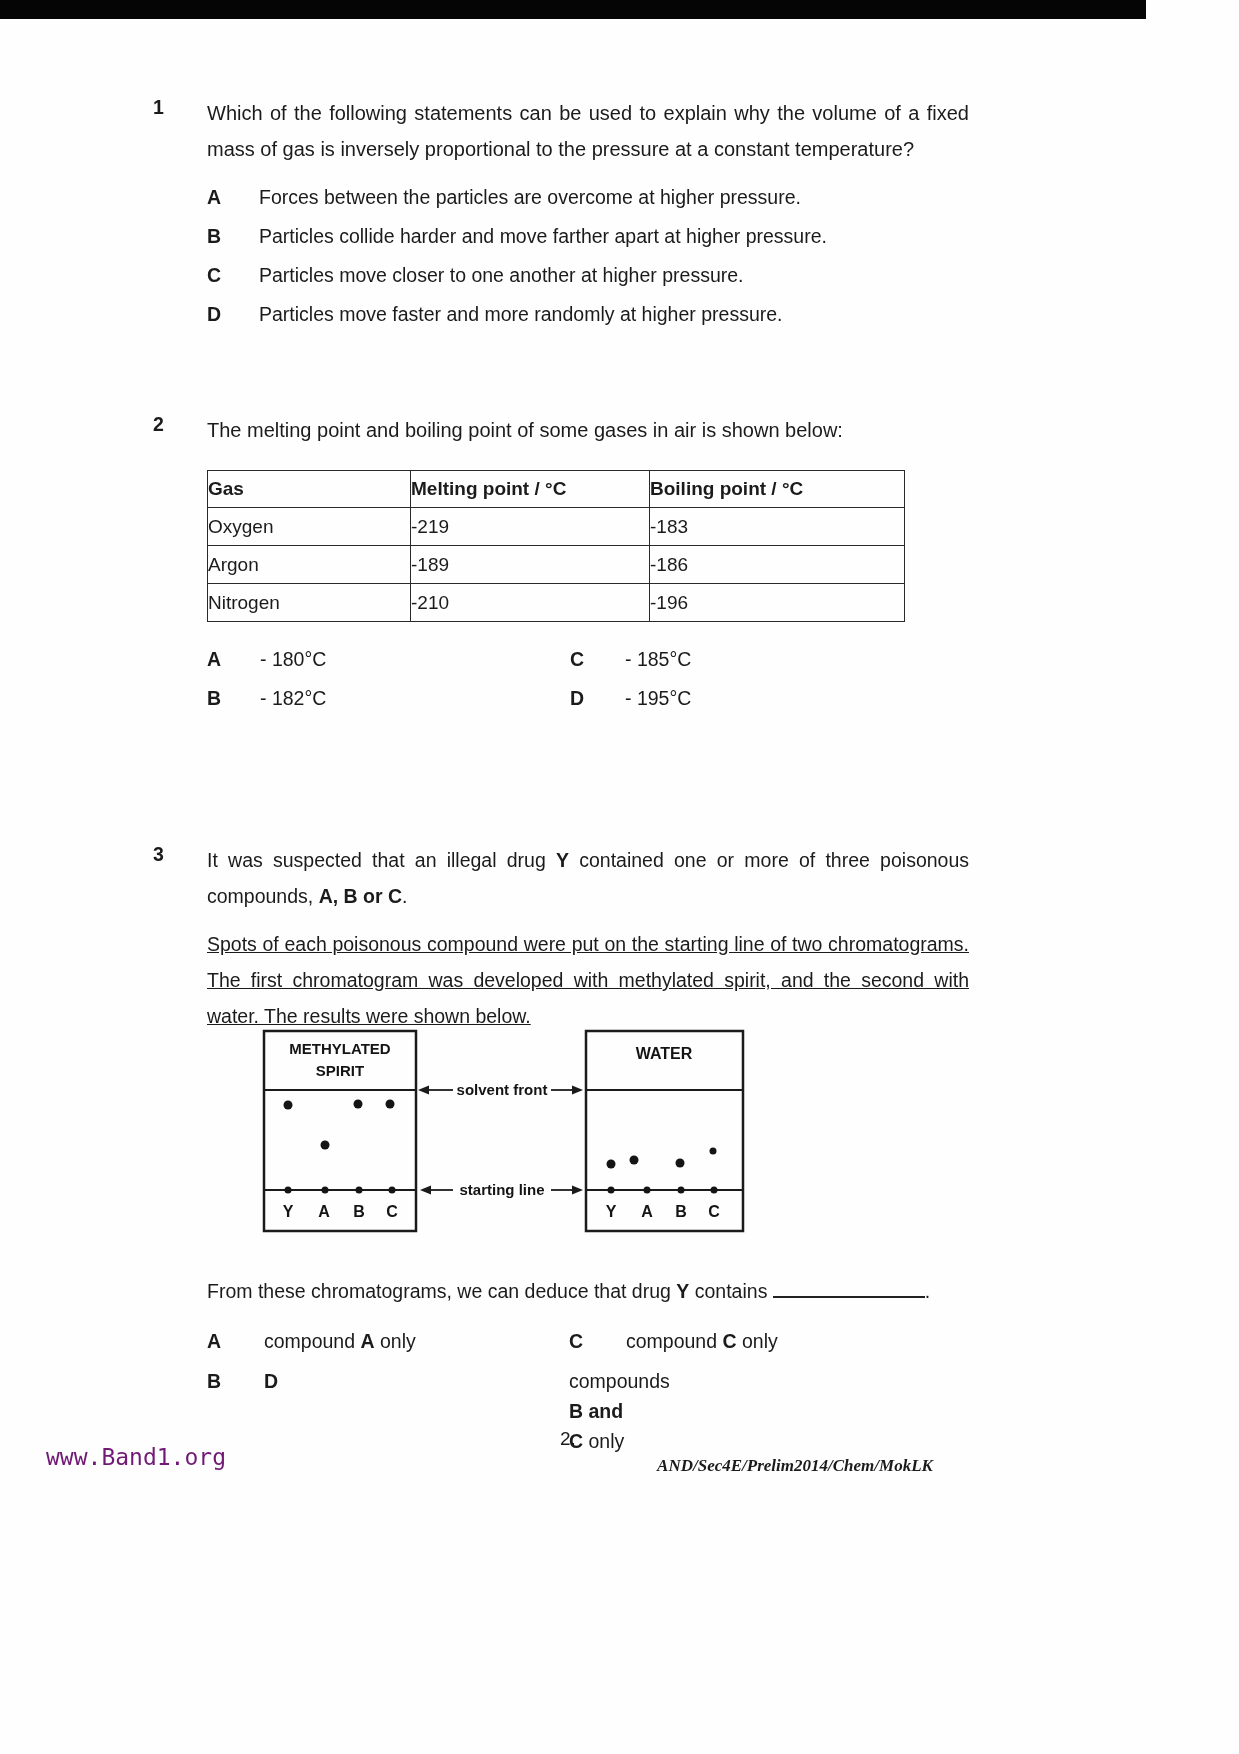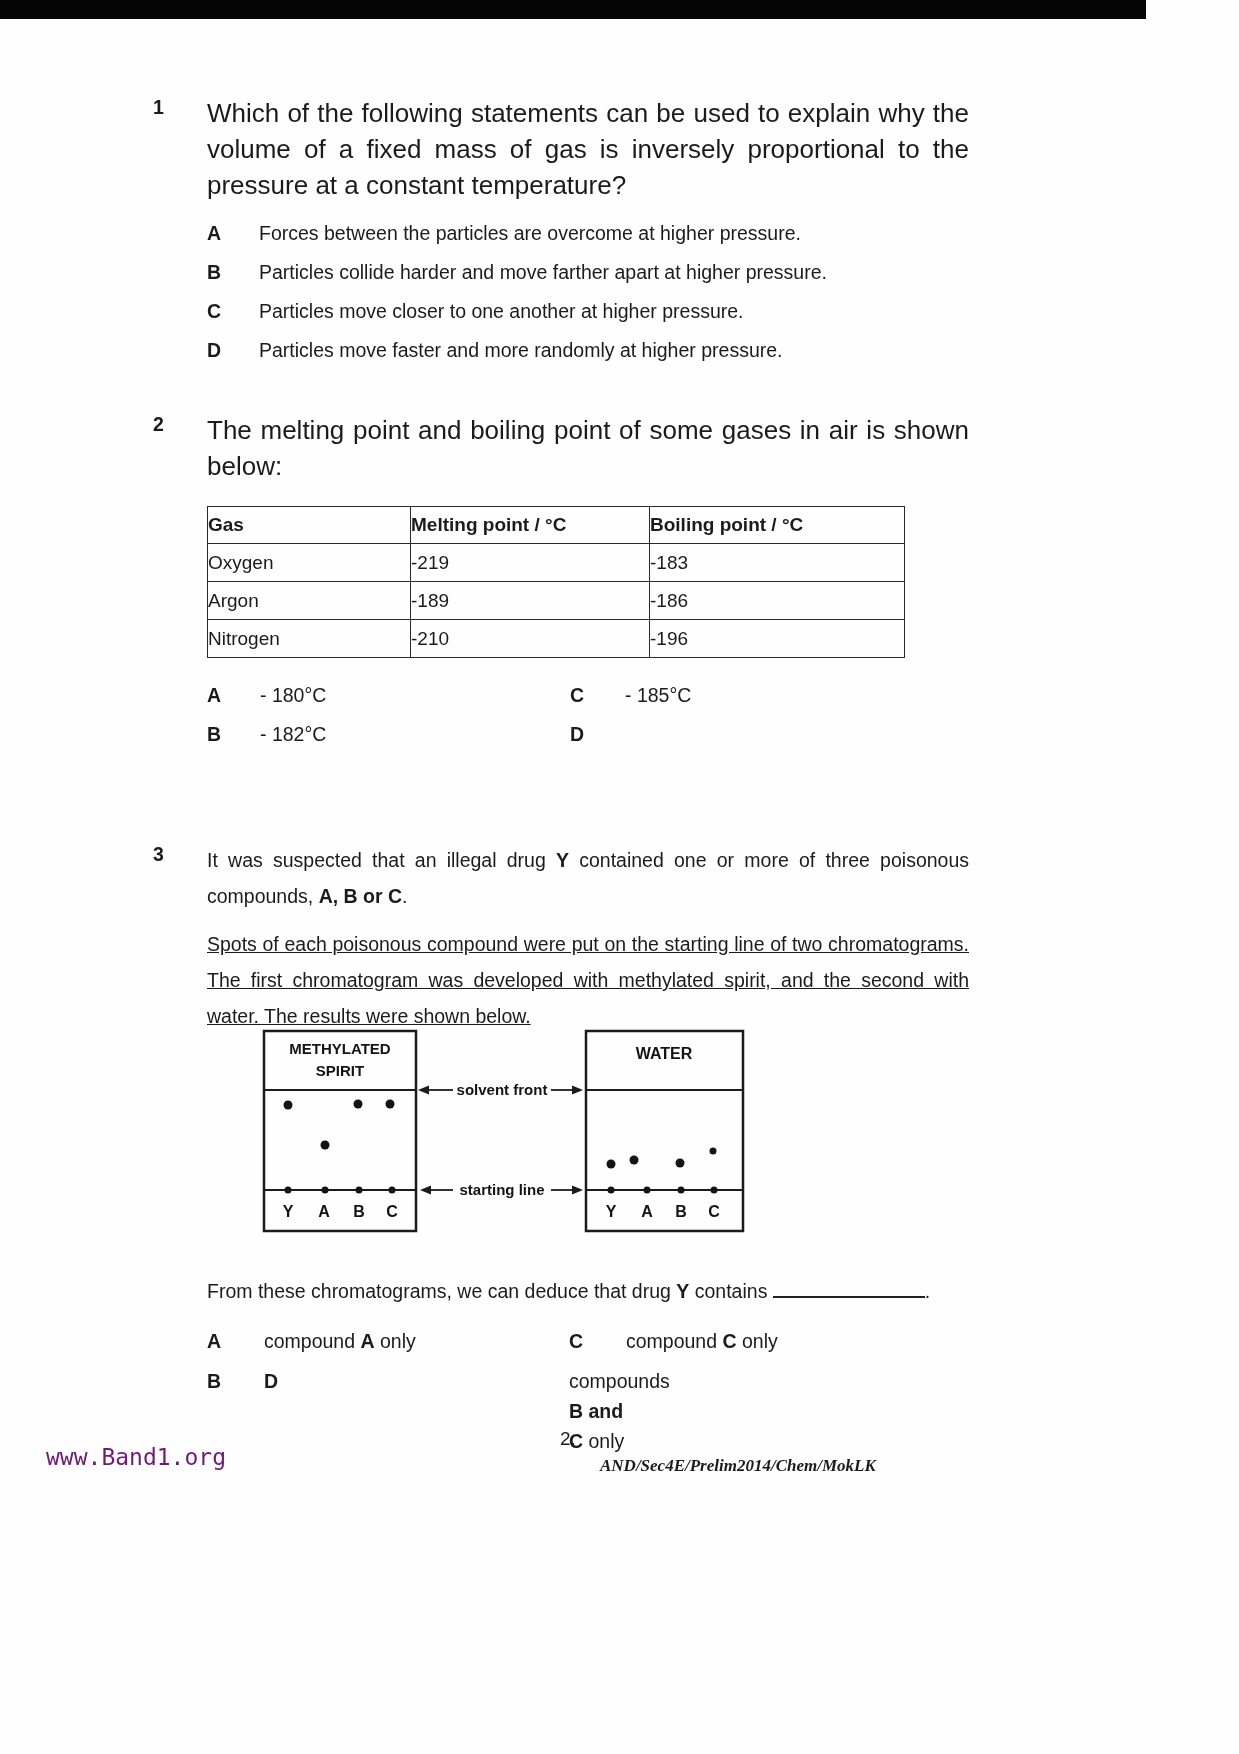--- a/index.html
+++ b/index.html
@@ -12,21 +12,21 @@
     color:#1b1b1b;
     overflow:hidden;
   }
   .topbar {
     position:absolute; left:0; top:0;
     width:1146px; height:19px; background:#050505;
   }
   .q { position:absolute; left:153px; display:flex; }
   .qnum { width:54px; font-weight:bold; font-size:19.5px; padding-top:1px; }
   .qbody { width:762px; }
-  .qtext { font-size:26px; line-height:36px; text-align:justify; }
+  .qtext { font-size:20px; line-height:36px; text-align:justify; }
   .opts { margin-top:15px; }
   .opt { display:flex; font-size:19.5px; line-height:30px; margin-bottom:9px; }
   .opt .letter { width:52px; font-weight:bold; flex:none; }
 
   table.mbtable {
     border-collapse:collapse; margin-top:22px;
     font-size:19px;
   }
   table.mbtable th, table.mbtable td {
     border:1.8px solid #2a2a2a; text-align:left;
@@ -62,21 +62,21 @@
   .q3-opts {
     position:absolute; left:207px; top:1326px; width:800px;
     display:grid; grid-template-columns:57px 305px 57px 1fr;
     row-gap:10px; font-size:19.5px; line-height:30px;
   }
   .q3-opts .letter { font-weight:bold; }
 
   .pagenum { position:absolute; left:560px; top:1428px; font-size:19px; }
   .footer-code {
     position:absolute; left:600px; top:1456px; width:390px;
-    text-align:left; font-family:"Liberation Serif", serif;
+    text-align:center; font-family:"Liberation Serif", serif;
     font-style:italic; font-weight:bold; font-size:17px;
   }
   .watermark {
     position:absolute; left:46px; top:1444px;
     font-family:"DejaVu Sans Mono", monospace;
     font-size:23px; color:#701a75;
   }
   svg text { fill:#141414; font-family:"Liberation Sans", sans-serif; }
 </style>
 </head>
@@ -143,20 +143,21 @@
 
 
       <div class="opt-grid">
         <span class="letter">A</span>
         <span>- 180°C</span>
         <span class="letter">C</span>
         <span>- 185°C</span>
         <span class="letter">B</span>
         <span>- 182°C</span>
         <span class="letter">D</span>
+        <span>- 195°C</span>
       </div>
     </div>
   </div>
 
   <div class="q" style="top:842px">
     <div class="qnum">3</div>
     <div class="qbody">
       <div class="para"><span>It was suspected that an illegal drug </span><b>Y</b><span> contained one or more of three poisonous compounds, </span><b>A, B or C</b><span>.</span></div>
       <div class="para mt12">Spots of each poisonous compound were put on the starting line of two chromatograms. The first chromatogram was developed with methylated spirit, and the second with water. The results were shown below.</div>
     </div>

